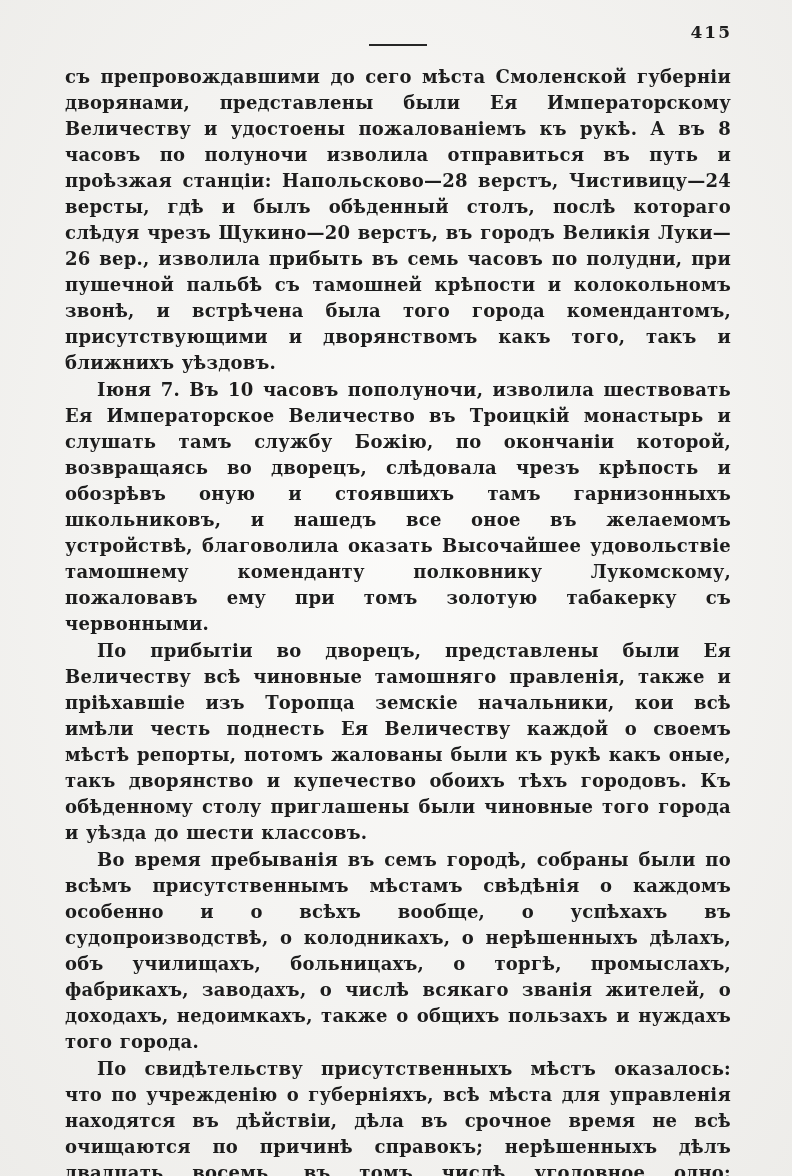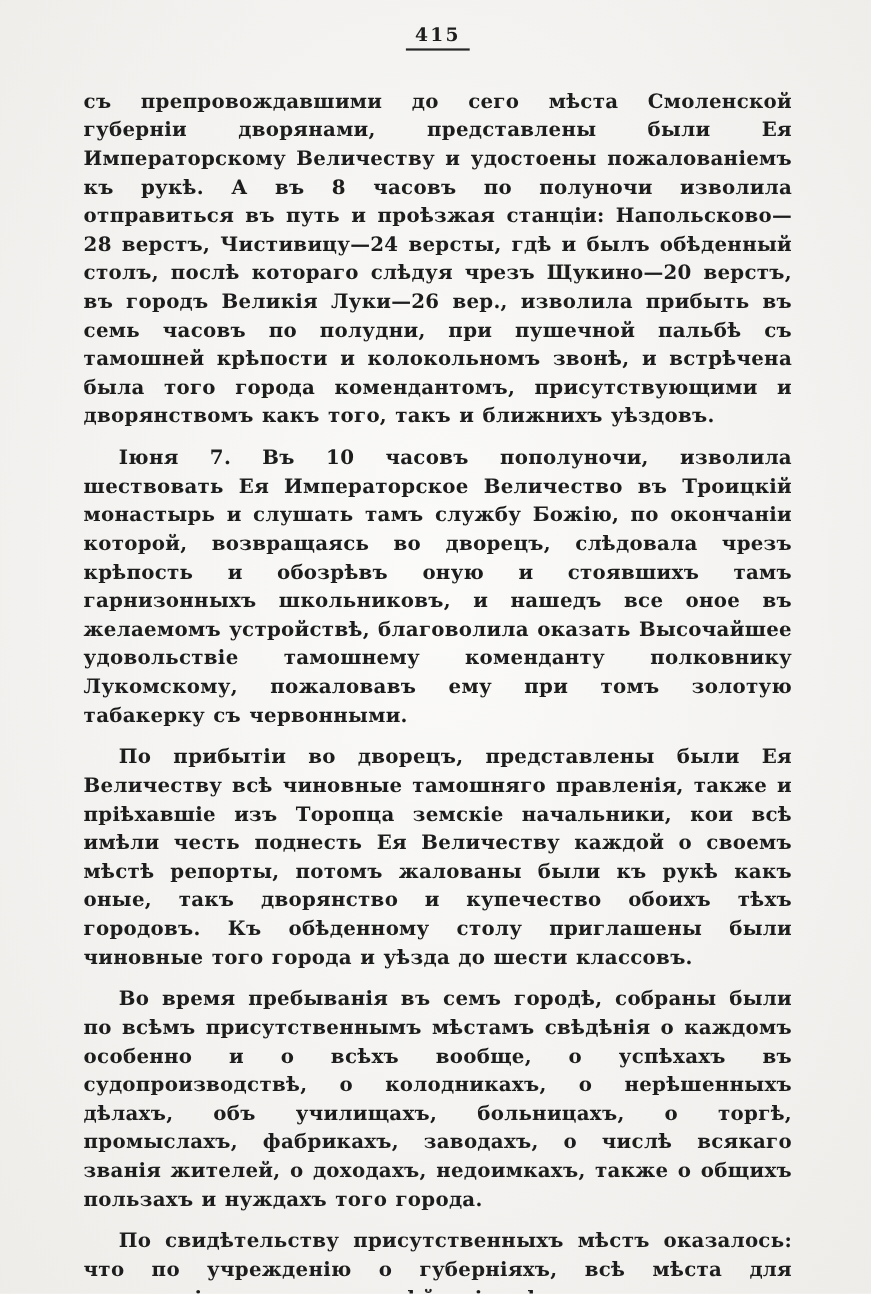--- a/index.html
+++ b/index.html
@@ -20,22 +20,22 @@
     color: var(--ink, #1d1d1d);
     overflow: hidden;
   }
   .page {
     box-sizing: border-box;
     width: 792px;
     height: 1176px;
     padding: 22px 60px 0 64px;
   }
   .page-header {
-    text-align: center;
-    margin-bottom: 34px;
+    text-align: right;
+    margin-bottom: 18px;
   }
   .page-number {
     display: inline-block;
     font-size: 17px;
     font-weight: 700;
     letter-spacing: 2px;
     line-height: 20px;
   }
   .page-number-rule {
     width: 58px;
@@ -45,21 +45,21 @@
   }
   .text-block {
     font-size: 18px;
     font-weight: 700;
     line-height: 26px;
     text-align: justify;
     letter-spacing: 0.25px;
     word-spacing: 1px;
   }
   .para {
-    margin: 12px;
+    margin: 1px;
     text-indent: 32px;
   }
   .para.no-indent {
     text-indent: 0;
   }
   .date-lead {
   }
 </style>
 </head>
 <body>

